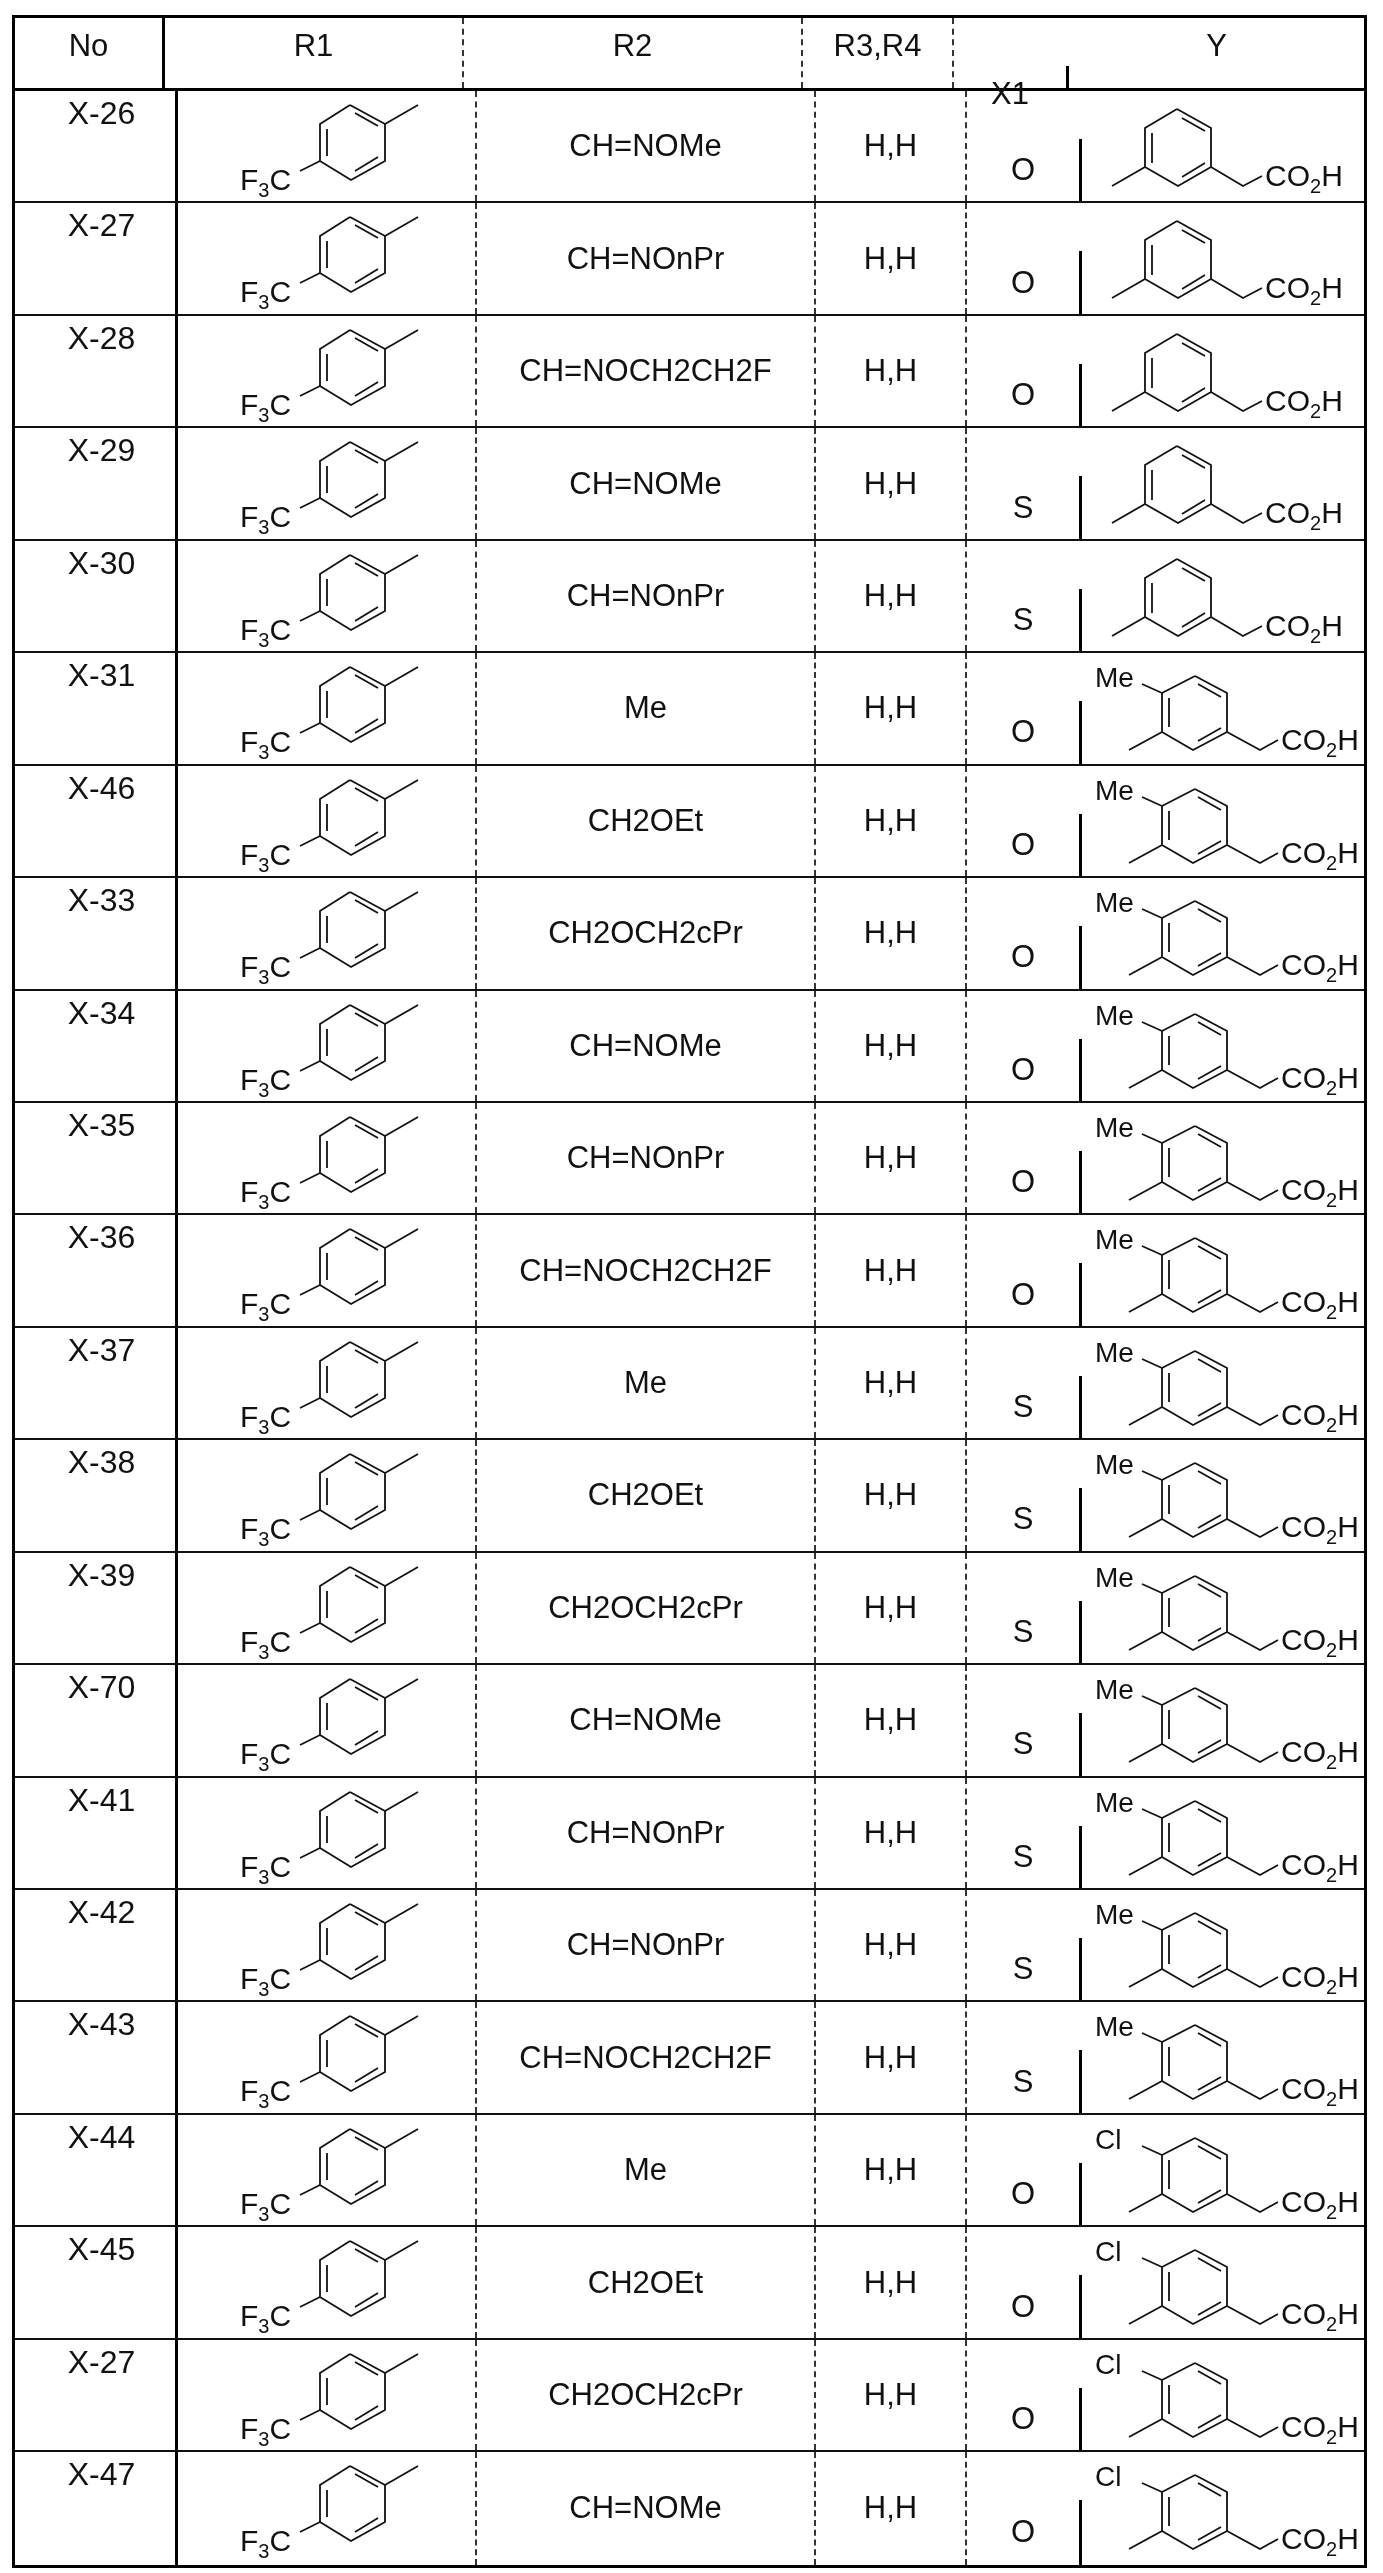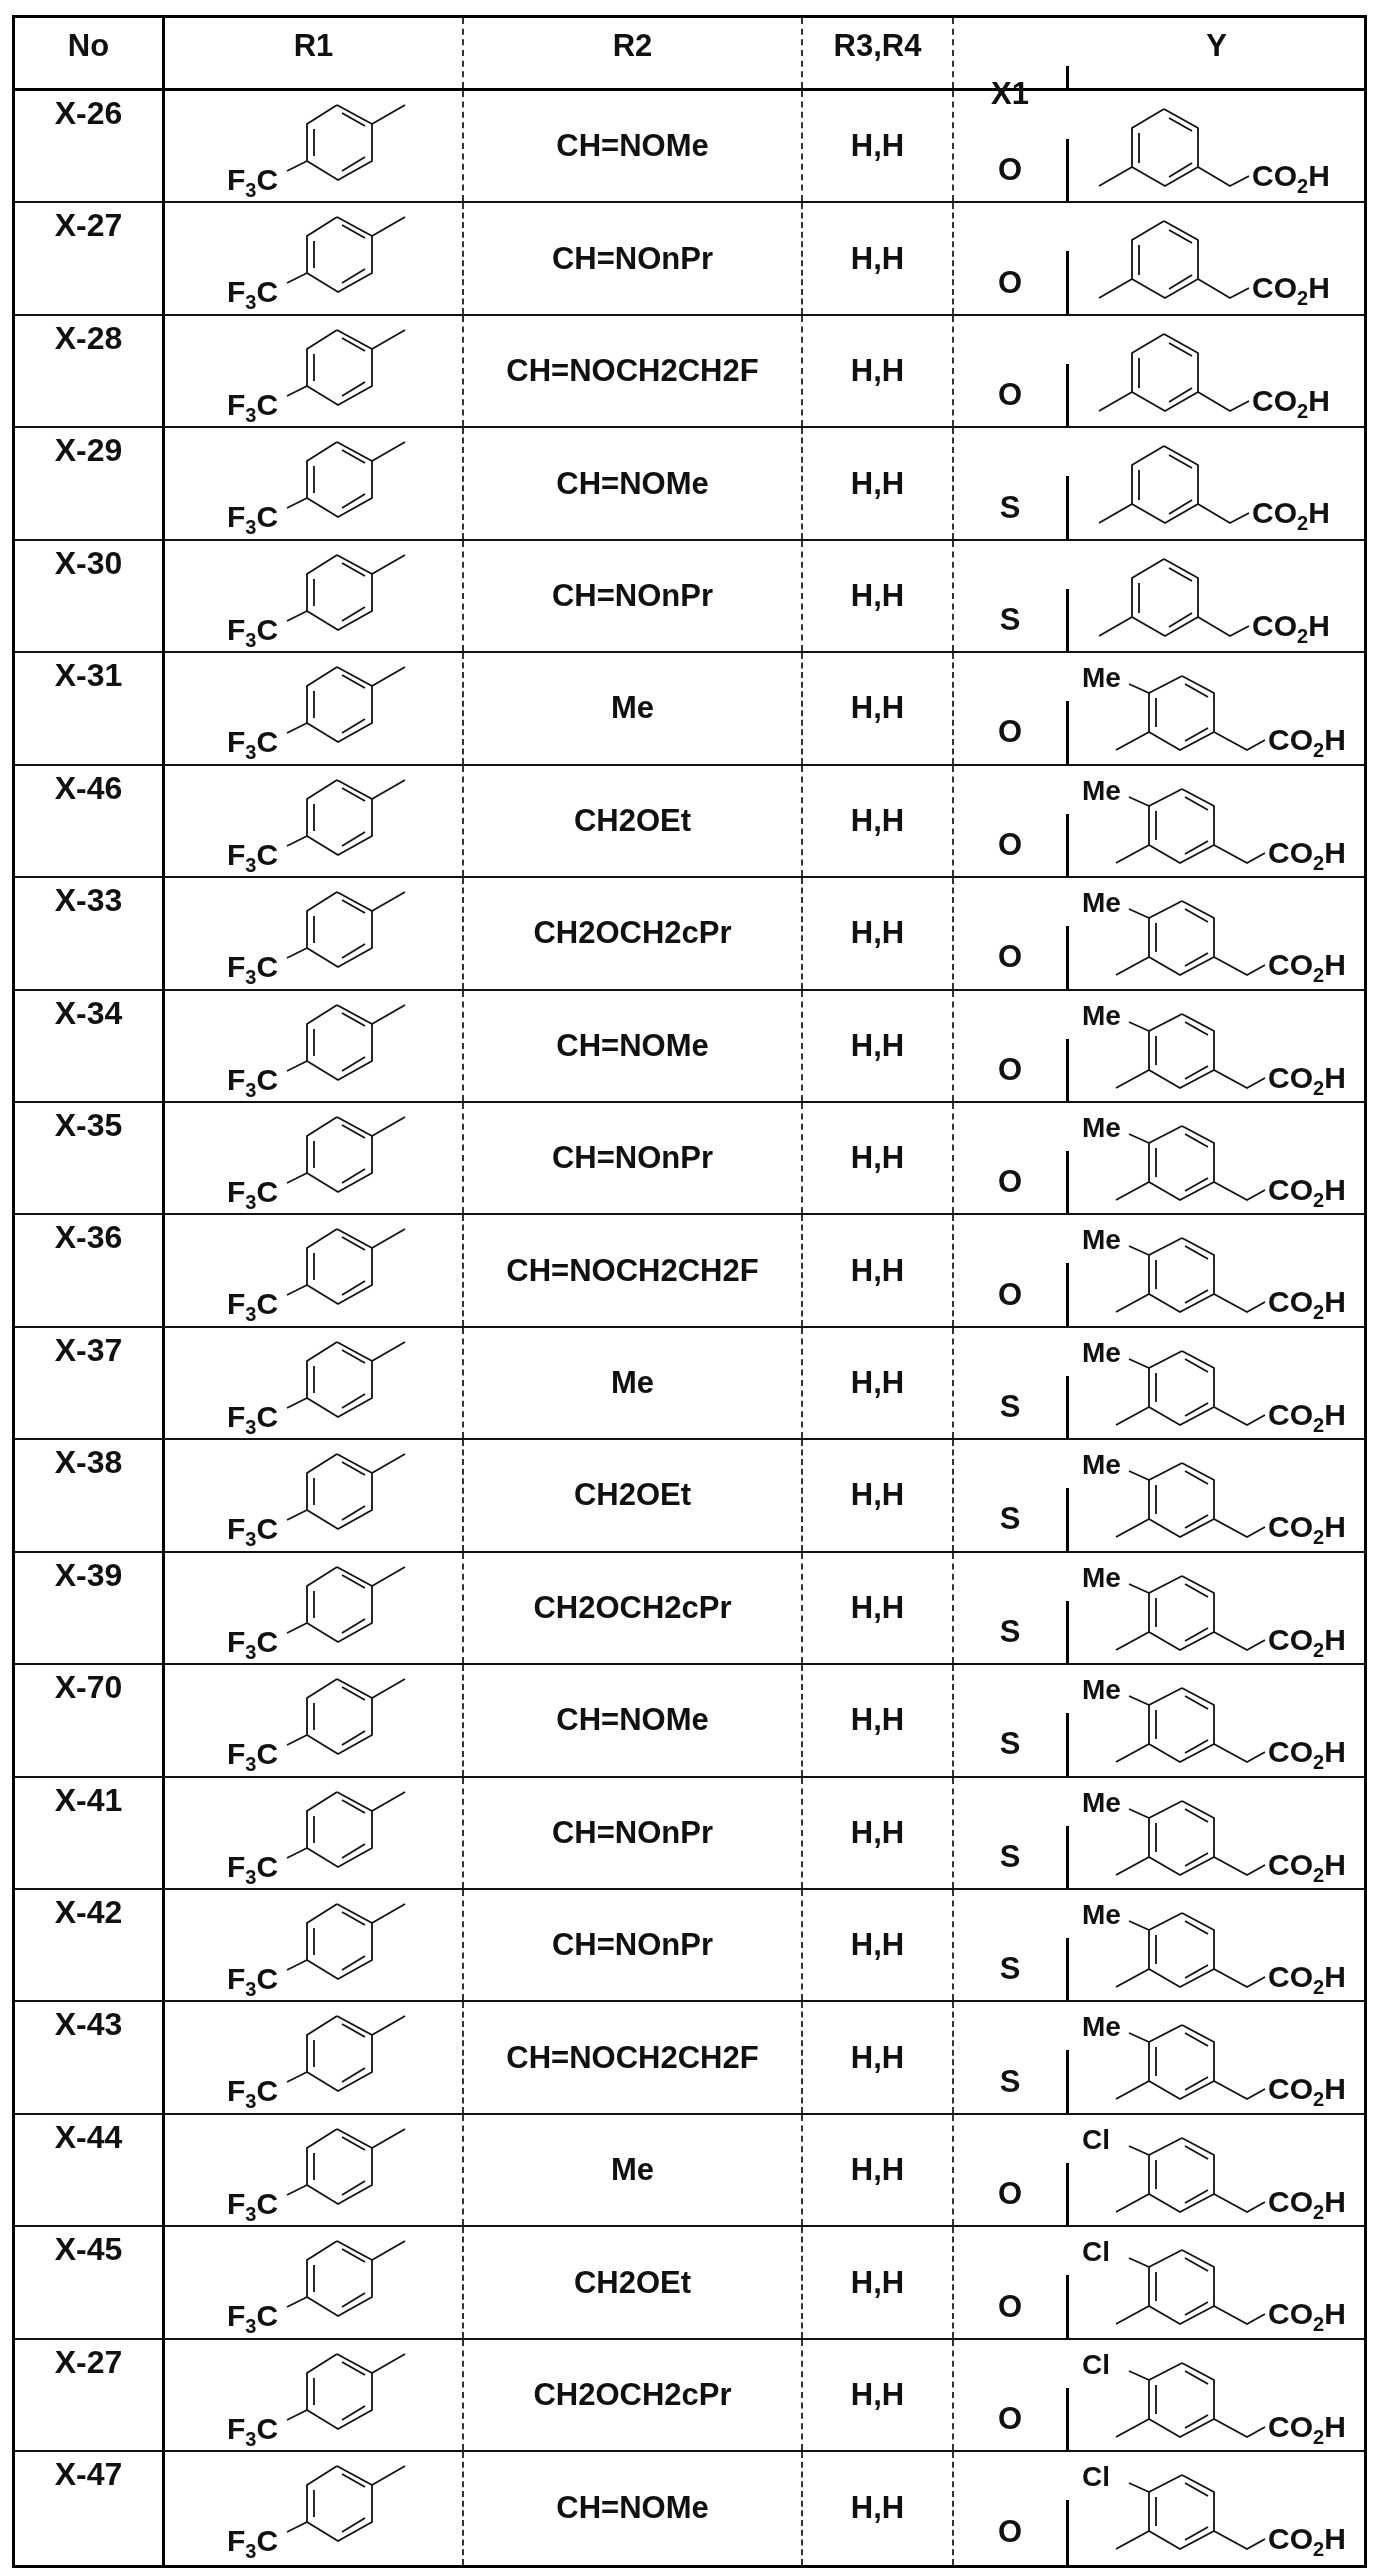--- a/index.html
+++ b/index.html
@@ -1,34 +1,34 @@
 <!DOCTYPE html>
 <html><head>
   <meta charset="utf-8">
   <style>
     html, body { margin: 0; padding: 0; background: #ffffff; }
     body { width: 1383px; height: 2573px; position: relative; overflow: hidden;
            font-family: "Liberation Sans", "DejaVu Sans", sans-serif; color: #111; }
     .tbl { position: absolute; left: 12px; top: 15px; width: 1355px;
            border: 3px solid #000; box-sizing: border-box; }
-    .row { display: flex; box-sizing: border-box; border-bottom: 2px solid #111; font-weight: bold; }
+    .row { display: flex; box-sizing: border-box; border-bottom: 2px solid #111; }
     .row:last-child { border-bottom: none; }
     .hdr { height: 73px; border-bottom: 3px solid #000; }
     .data { height: 112.45px; }
     .cell { box-sizing: border-box; border-right: 2px solid #222; position: relative;
             display: flex; align-items: center; justify-content: center; font-size: 31px; }
     .cell:last-child { border-right: none; }
     .c-no { width: 150px; border-right: 3px solid #000; }
     .c-r1 { width: 299px; border-right: 2px dashed #333; }
     .c-r2 { width: 339px; border-right: 2px dashed #333; }
     .c-r34 { width: 151px; border-right: 2px dashed #333; }
     .c-x1 { width: 115px; border-right: 3px solid #000; margin-top: 48px; }
     .c-y { flex: 1; }
     .hdr .cell { align-items: flex-start; padding-top: 10px; font-size: 31px; }
-    .data .c-no { align-items: flex-start; padding-top: 4px; font-size: 32px; }
+    .data .c-no { align-items: flex-start; padding-top: 4px; font-size: 32px; margin-left: 13px; }
     .mol { position: absolute; left: 0; top: 0; }
     .mol text { font-family: "Liberation Sans", "DejaVu Sans", sans-serif; fill: #111; }
     .mol line, .mol polyline { stroke: #111; stroke-width: 1.8; fill: none; }
   </style>
 </head>
 <body>
 
 <div class="tbl">
   <div class="row hdr">
     <div class="cell c-no">No</div>

